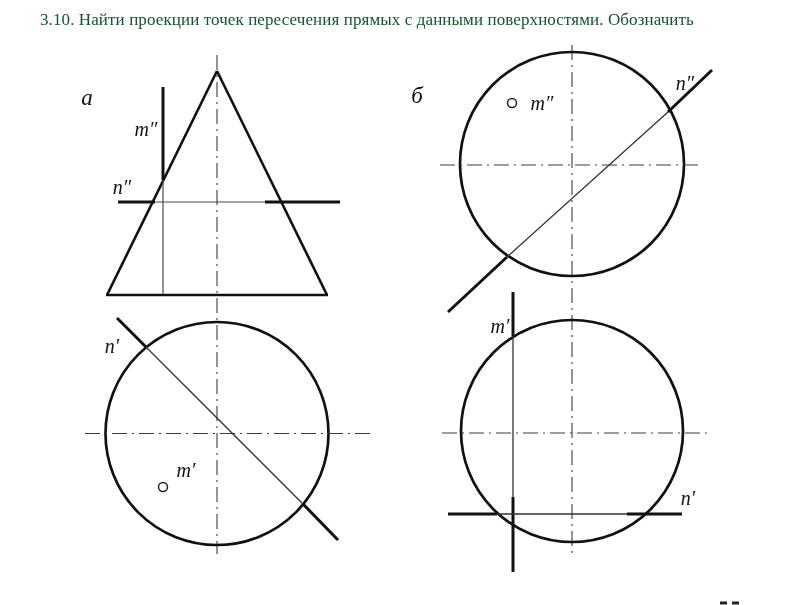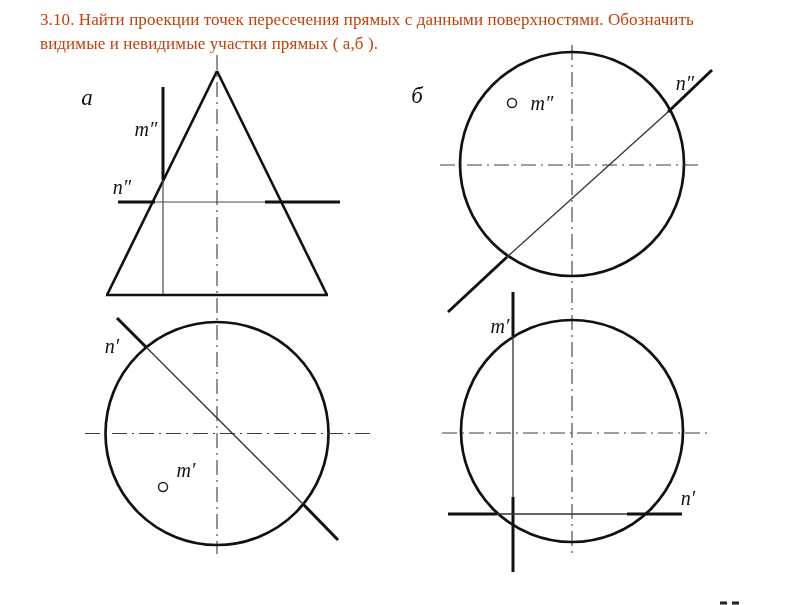--- a/index.html
+++ b/index.html
@@ -8,40 +8,39 @@
     width:800px;height:605px;
     overflow:hidden;
     font-family:"Liberation Serif","DejaVu Serif",serif;
   }
   .problem-statement{
     position:absolute;
     left:40px;top:8px;
     width:730px;
     font-size:17px;
     line-height:23.5px;
-    color:#c2410c;
+    color:#14532d;
     letter-spacing:0.1px;
   }
   #drawing{
     position:absolute;
     left:0;top:0;
     width:800px;height:605px;
   }
   #drawing text{
     font-family:"Liberation Serif","DejaVu Serif",serif;
     font-style:italic;
     fill:#101010;
   }
 </style>
 </head>
 <body>
 
 <div class="problem-statement">
   <span>3.10. Найти проекции точек пересечения прямых с данными поверхностями. Обозначить</span><br>
-  <span>видимые и невидимые участки прямых ( а,б ).</span>
 </div>
 
 <svg id="drawing" xmlns="http://www.w3.org/2000/svg" viewBox="0 0 800 605">
     <line x1="217" y1="55" x2="217" y2="554" stroke="#3c3c3c" stroke-width="1.1" stroke-dasharray="15 5 2 5"></line>
     <line x1="217" y1="71" x2="107" y2="295" stroke="#111111" stroke-width="2.6"></line>
     <line x1="217" y1="71" x2="327" y2="295" stroke="#111111" stroke-width="2.6"></line>
     <line x1="106" y1="295" x2="328" y2="295" stroke="#111111" stroke-width="2.6"></line>
     <line x1="163" y1="87" x2="163" y2="180" stroke="#111111" stroke-width="3"></line>
     <line x1="163" y1="180" x2="163" y2="294" stroke="#4a4a4a" stroke-width="1.2"></line>
     <line x1="118" y1="202" x2="155" y2="202" stroke="#111111" stroke-width="3"></line>

